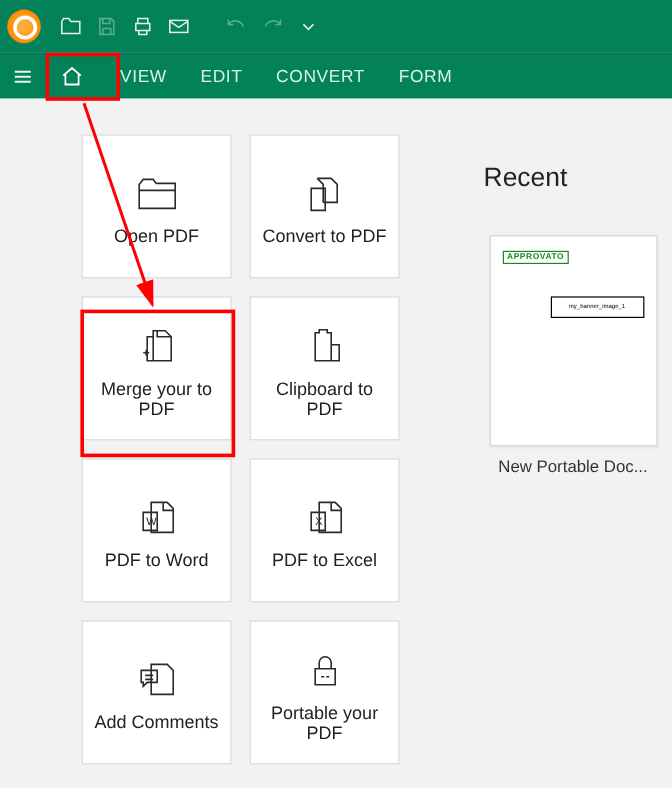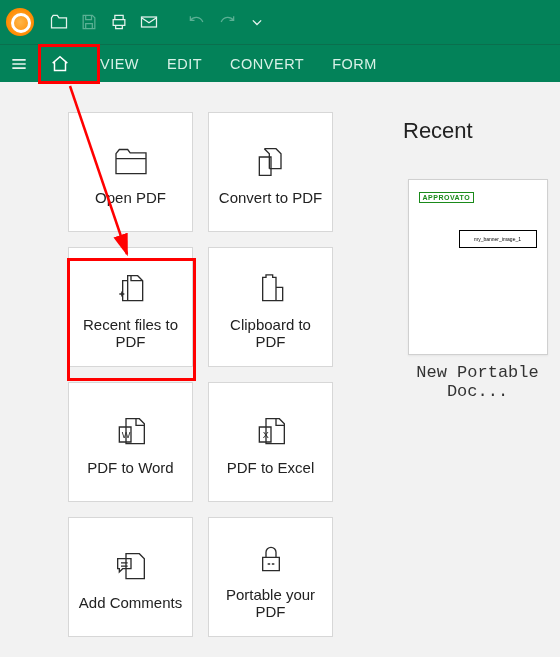--- a/index.html
+++ b/index.html
@@ -106,21 +106,21 @@
   
   .recent {
     margin-left: 70px;
     width: 170px;
   }
   .recent h2 {
     font-size: 22px;
     font-weight: 500;
     color:#222;
     margin-bottom: 35px;
-    margin-top: 6px;
+    margin-top: 23px;
   }
   .thumb {
     width: 140px;
     height: 176px;
     background:#fff;
     border:1px solid #d0d0d0;
     margin: 0 auto 8px auto;
     position: relative;
     box-shadow: 0 1px 2px rgba(0,0,0,0.06);
   }
@@ -131,21 +131,21 @@
     letter-spacing:0.5px;
   }
   .thumb .field {
     position:absolute; right:10px; top:50px;
     width:78px; height:18px; border:1.5px solid #000;
     font-size:5px; color:#000; text-align:center;
     display:flex; flex-direction:column; justify-content:center;
     line-height:1;
   }
   .thumb-caption {
-    font-size: 17px; color:#333; text-align:center;font-family:Liberation Mono, monospace;
+    font-size: 14px; color:#333; text-align:center;
   }
 </style>
 </head>
 <body>
 
 <div class="toolbar">
   <div class="brand-logo"></div>
   <div class="tb-btn">
     <svg viewBox="0 0 24 24">
         <path d="M3 7l2-3h5l2 3h9v12H3z"></path>
@@ -233,21 +233,21 @@
       </div>
       <div class="label">Convert to PDF</div>
     </div>
 
     <div class="tile">
       <div class="icon-wrap">
         <svg viewBox="0 0 48 48">
             <path d="M20 8h12l6 6v24H20z M24 8v6h14 M10 30h6 M13 27v6 M14 14h6v24H14z"></path>
           </svg>
       </div>
-      <div class="label">Recent files to PDF</div>
+      <div class="label">Merge your to PDF</div>
     </div>
 
     <div class="tile">
       <div class="icon-wrap">
         <svg viewBox="0 0 48 48">
             <path d="M14 10h4v-3h8v3h4v28H14z M18 7h8 M30 22h8v16h-8z"></path>
           </svg>
       </div>
       <div class="label">Clipboard to PDF</div>
     </div>

